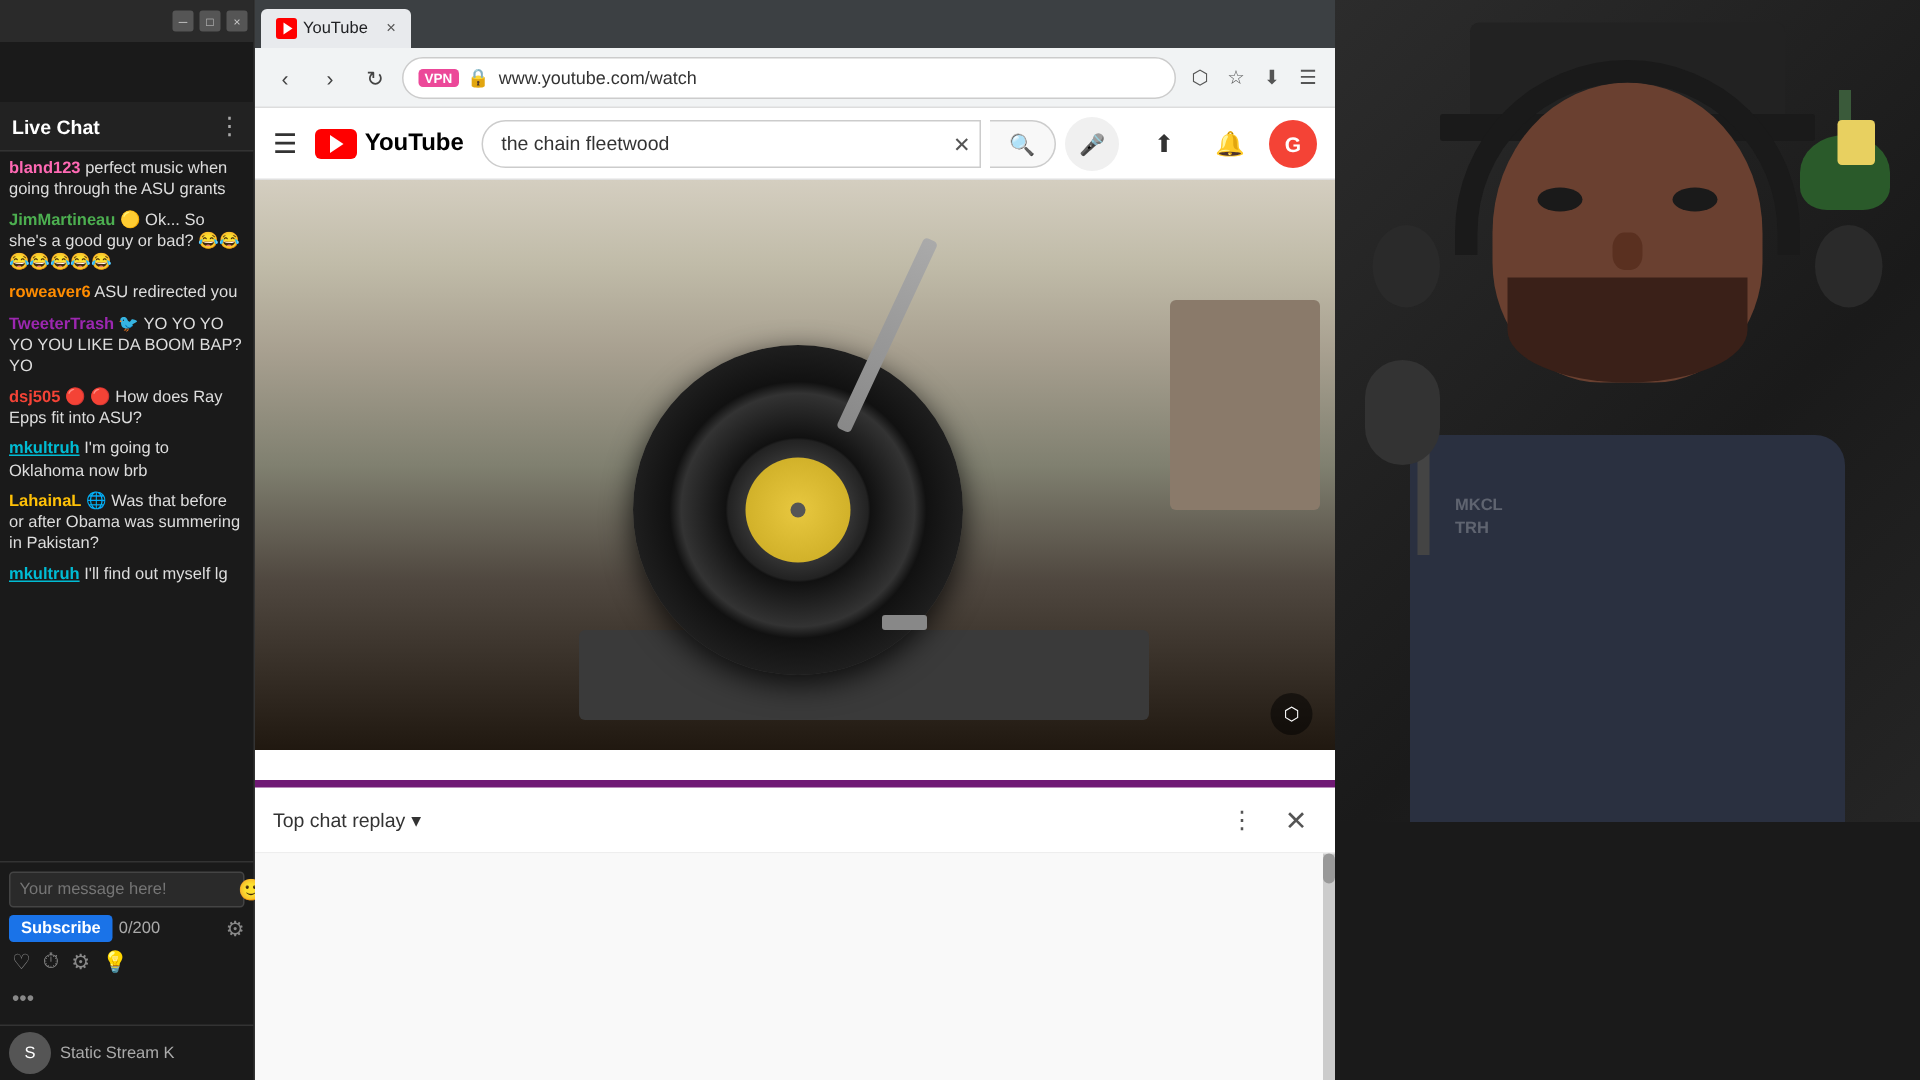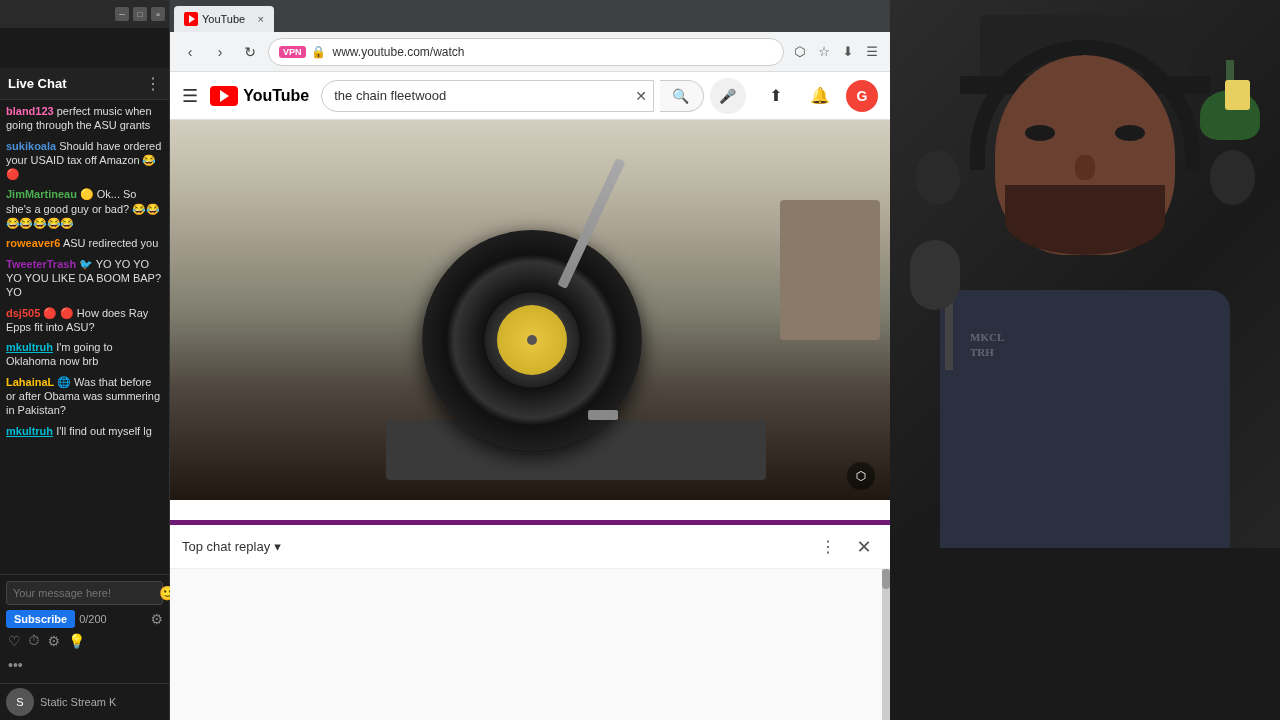--- a/index.html
+++ b/index.html
@@ -552,21 +552,20 @@
       background: #f9f9f9;
     }
 
     
     .right-panel {
       flex: 1;
       height: 548px;
       background: #d946ef;
       position: relative;
       overflow: hidden;
-      font-family: Liberation Serif, serif;
     }
 
     .webcam-feed {
       width: 100%;
       height: 100%;
       background: linear-gradient(135deg, #2a2a2a 0%, #1a1a1a 50%, #252525 100%);
       position: relative;
       display: flex;
       align-items: center;
       justify-content: center;
@@ -616,24 +615,20 @@
     <span class="chat-menu-btn">⋮</span>
   </div>
 
   <div class="chat-messages">
 
     <div class="chat-message">
       <span class="chat-username color-pink">bland123</span>
       <span class="chat-text"> perfect music when going through the ASU grants</span>
     </div>
 
-    <div class="chat-message">
-      <span class="chat-username color-blue">sukikoala</span>
-      <span class="chat-text"> Should have ordered your USAID tax off Amazon 😂 🔴</span>
-    </div>
 
     <div class="chat-message">
       <span class="chat-username color-green">JimMartineau</span>
       <span class="chat-text"> 🟡 Ok... So she's a good guy or bad? 😂😂😂😂😂😂😂</span>
     </div>
 
     <div class="chat-message">
       <span class="chat-username color-orange">roweaver6</span>
       <span class="chat-text"> ASU redirected you</span>
     </div>

